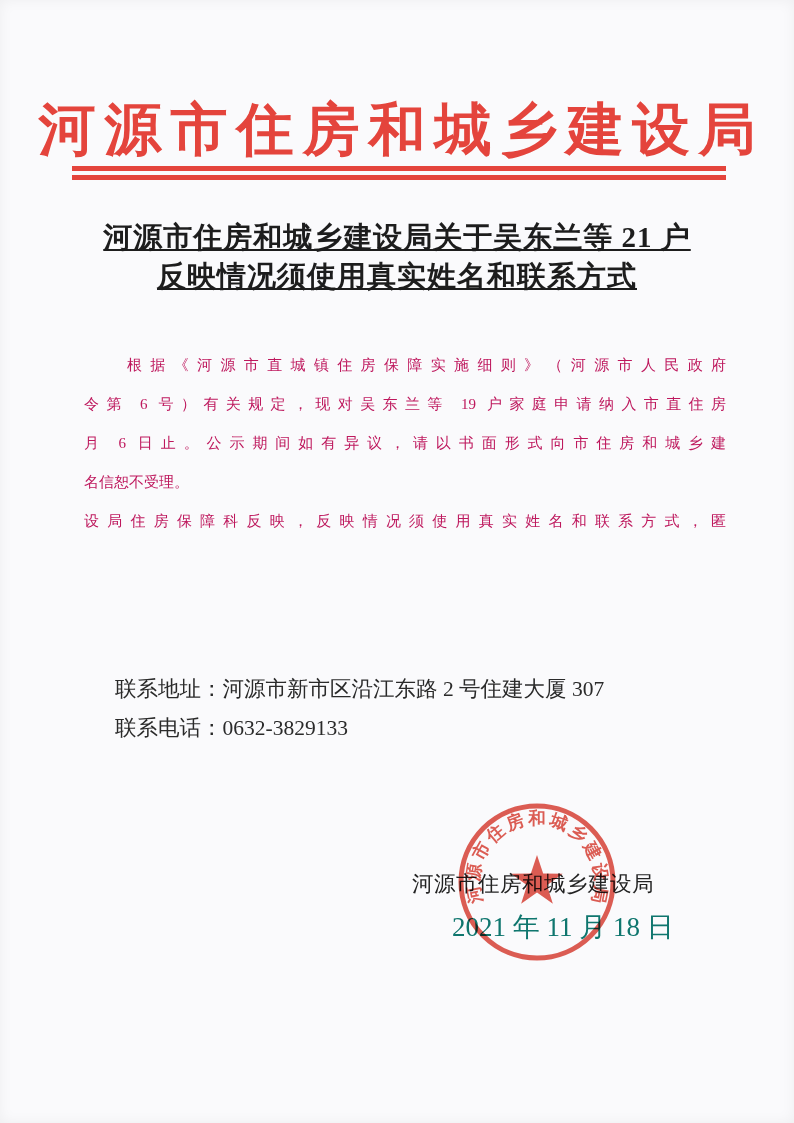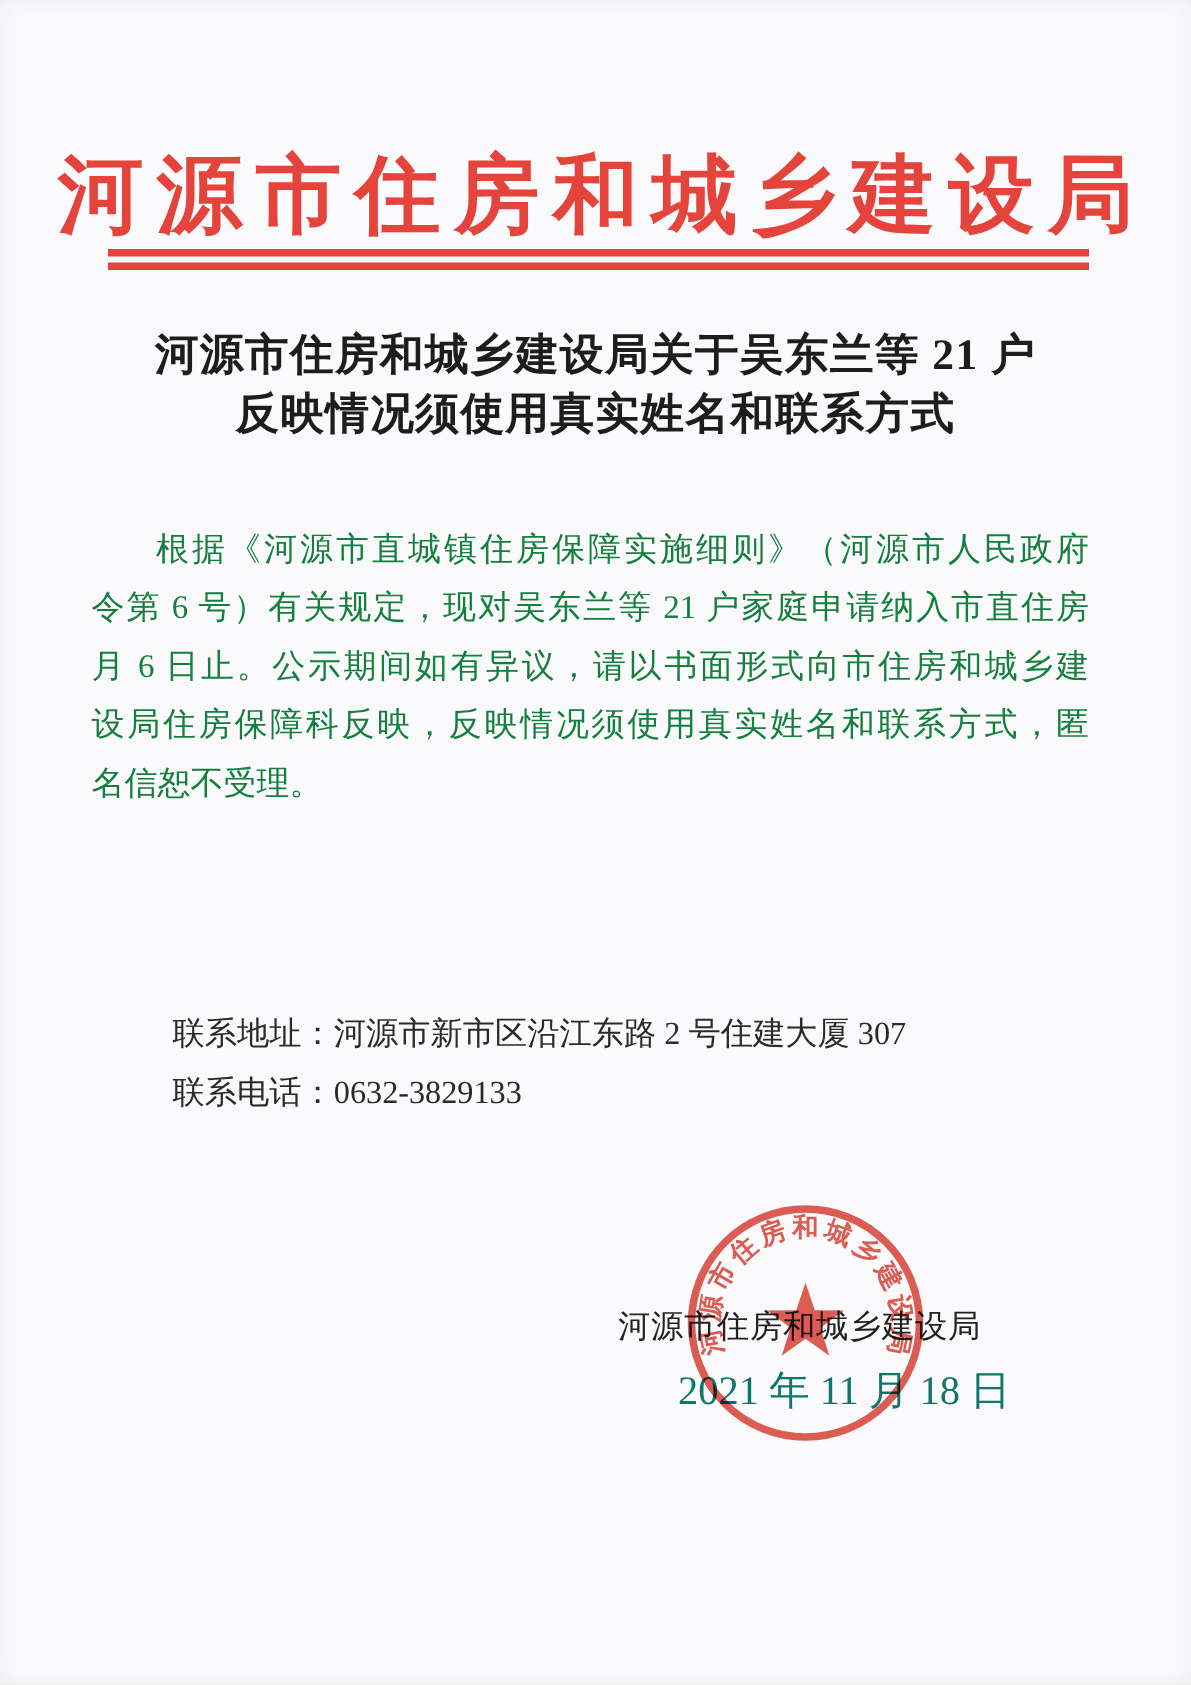--- a/index.html
+++ b/index.html
@@ -48,31 +48,32 @@
     top: 218px;
     left: 50px;
     right: 50px;
     margin: 0;
     text-align: center;
     font-size: 29px;
     font-weight: bold;
     line-height: 39px;
     letter-spacing: 1px;
     color: #1d1d1d;
+    text-decoration: underline;
   }
   .title .tline { display: block; }
   
   .body {
     position: absolute;
     top: 346px;
-    left: 61px;
+    left: 84px;
     right: 68px;
-    font-size: 22px;
+    font-size: 15px;
     line-height: 39px;
-    color: #15803d;
+    color: #be185d;
   }
   .bline.just {
     text-align: justify;
     text-align-last: justify;
   }
   .bline.indent { text-indent: 43px; }
   
   .contact {
     position: absolute;
     top: 622px;
@@ -132,24 +133,24 @@
   <div class="rule rule-1"></div>
   <div class="rule rule-2"></div>
 
   <h1 class="title">
     <span class="tline">河源市住房和城乡建设局关于吴东兰等 21 户</span>
     <span class="tline">反映情况须使用真实姓名和联系方式</span>
   </h1>
 
   <div class="body">
     <div class="bline just indent">根据《河源市直城镇住房保障实施细则》（河源市人民政府</div>
-    <div class="bline just">令第 6 号）有关规定，现对吴东兰等 21 户家庭申请纳入市直住房</div>
+    <div class="bline just">令第 6 号）有关规定，现对吴东兰等 19 户家庭申请纳入市直住房</div>
     <div class="bline just">月 6 日止。公示期间如有异议，请以书面形式向市住房和城乡建</div>
+    <div class="bline">名信恕不受理。</div>
     <div class="bline just">设局住房保障科反映，反映情况须使用真实姓名和联系方式，匿</div>
-    <div class="bline">名信恕不受理。</div>
   </div>
 
   <div class="contact">
     <div class="cline">联系地址：河源市新市区沿江东路 2 号住建大厦 307</div>
     <div class="cline">联系电话：0632-3829133</div>
   </div>
 
   <div class="sig-org">河源市住房和城乡建设局</div>
   <div class="sig-date">2021 年 11 月 18 日</div>
 

